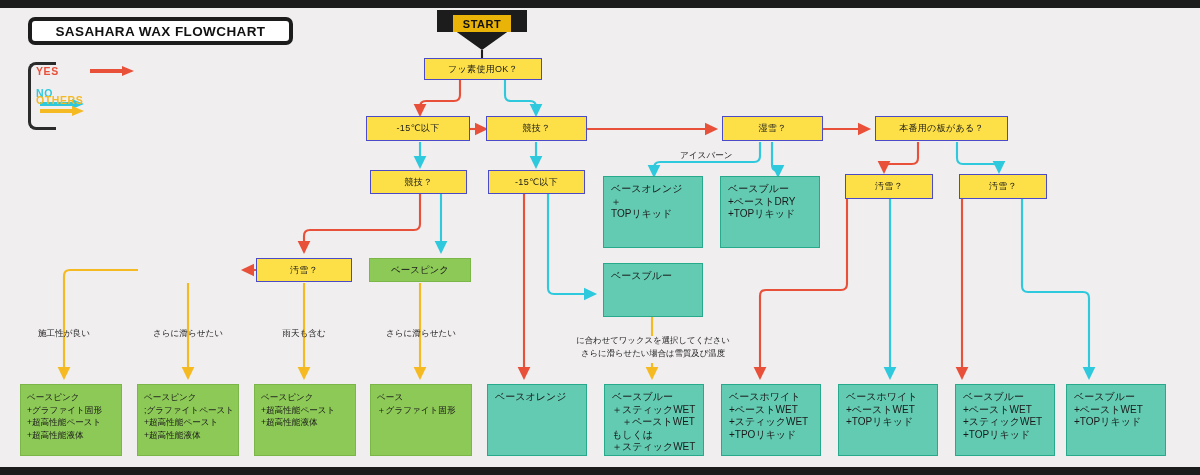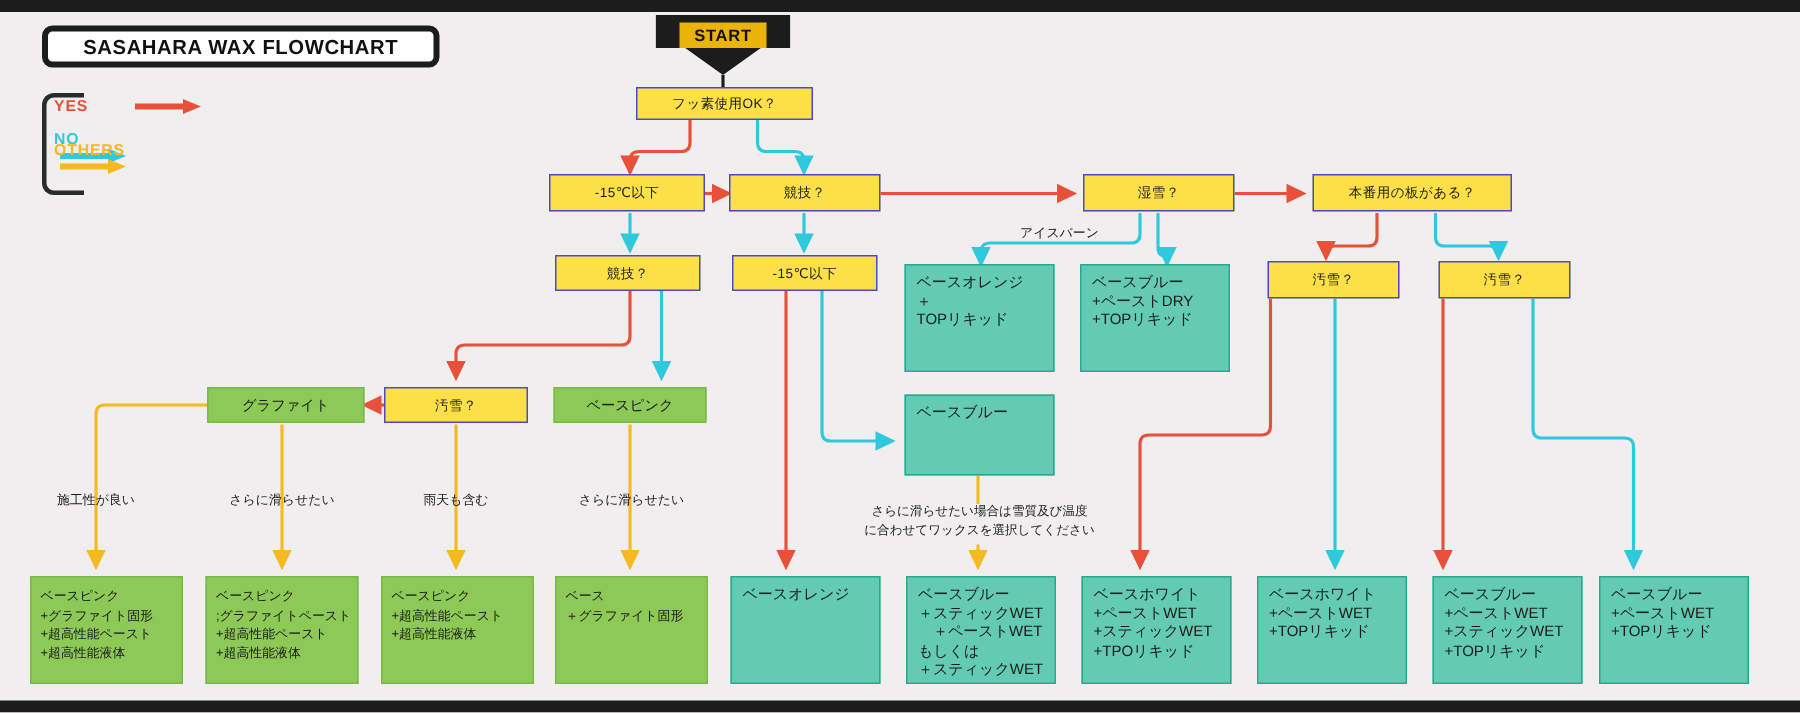--- a/index.html
+++ b/index.html
@@ -221,42 +221,39 @@
     <span class="node-line">ベースオレンジ</span>
     <span class="node-line">＋</span>
     <span class="node-line">TOPリキッド</span>
   </div>
   <div class="node teal" style="left:720px;top:176px;width:100px;height:72px;">
     <span class="node-line">ベースブルー</span>
     <span class="node-line">+ペーストDRY</span>
     <span class="node-line">+TOPリキッド</span>
   </div>
 
-  <div class="node green" style="left:138px;top:258px;width:105px;height:24px;">
-    <span>グラファイト</span>
-  </div>
   <div class="node dec" style="left:256px;top:258px;width:96px;height:24px;">
     <span>汚雪？</span>
   </div>
   <div class="node green" style="left:369px;top:258px;width:102px;height:24px;">
     <span>ベースピンク</span>
   </div>
 
   <div class="node teal" style="left:603px;top:263px;width:100px;height:54px;">
     <span class="node-line">ベースブルー</span>
   </div>
 
   <div class="flabel ctr" style="left:24px;top:328px;width:80px;">施工性が良い</div>
   <div class="flabel ctr" style="left:145px;top:328px;width:86px;">さらに滑らせたい</div>
   <div class="flabel ctr" style="left:264px;top:328px;width:80px;">雨天も含む</div>
   <div class="flabel ctr" style="left:378px;top:328px;width:86px;">さらに滑らせたい</div>
 
   <div class="note" style="left:561px;top:334px;width:184px;">
+    <span class="node-line">に合わせてワックスを選択してください</span>
     <span class="node-line">さらに滑らせたい場合は雪質及び温度</span>
-    <span class="node-line">に合わせてワックスを選択してください</span>
   </div>
 
   <div class="node greenres" style="left:20px;top:384px;width:102px;height:72px;">
     <span class="node-line">ベースピンク</span>
     <span class="node-line">+グラファイト固形</span>
     <span class="node-line">+超高性能ペースト</span>
     <span class="node-line">+超高性能液体</span>
   </div>
   <div class="node greenres" style="left:137px;top:384px;width:102px;height:72px;">
     <span class="node-line">ベースピンク</span>

